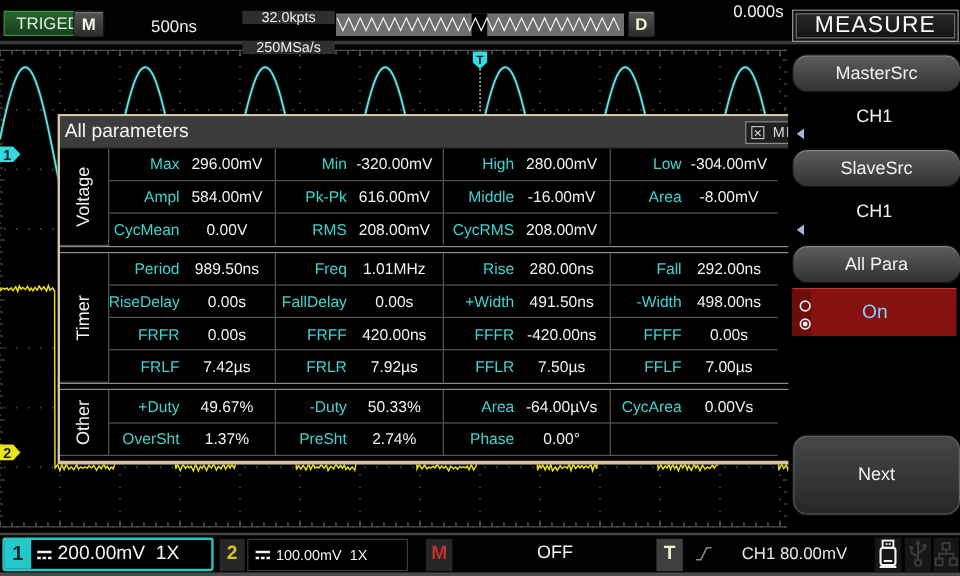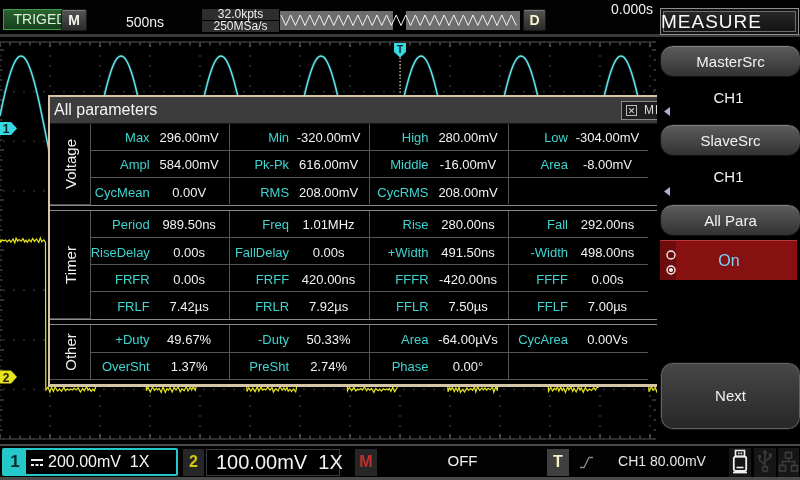--- a/index.html
+++ b/index.html
@@ -3,23 +3,23 @@
 *{margin:0;padding:0;box-sizing:border-box}
 body{width:800px;height:480px;background:#000;overflow:hidden;font-family:"Liberation Sans",sans-serif}
 #scr{position:relative;width:800px;height:480px;background:#000}
 
 #topbar{position:absolute;left:0;top:0;width:800px;height:37px;background:#020202;border-bottom:3px solid #3a3a3a;z-index:40}
 #triged{position:absolute;left:3px;top:9px;width:74px;height:21px;border:1px solid #3d9e42;background:linear-gradient(#2a6330,#173f1b);color:#d9f3d9;font-size:14px;text-align:center;line-height:19px}
 .sqbtn{position:absolute;top:9px;height:22px;background:linear-gradient(#555,#2b2b2b);border:1px solid #1a1a1a;box-shadow:inset 0 1px 0 #777;color:#f5f5ec;font-size:14px;font-weight:bold;text-align:center;line-height:21px;border-radius:2px}
 #tdiv{position:absolute;left:95px;top:14px;width:100px;text-align:center;color:#f2f2f2;font-size:14px}
 #kpts{position:absolute;left:202px;top:9px;width:77px;height:23px;color:#f0f0f0;font-size:12px;text-align:center}
 #kpts div{height:11px;line-height:11px;background:#2e2e2e}
-#kpts div:first-child{margin-bottom:1px}
+#kpts div:first-child{margin-bottom:14px}
 #dly{position:absolute;left:553px;top:1px;width:100px;text-align:right;color:#f2f2f2;font-size:14px}
-#measure{position:absolute;left:660px;top:8px;width:139px;height:27px;border:1px solid #8e8e8e;box-shadow:inset 0 0 0 2px #141414,inset 0 0 0 3px #6f6f6f;background:linear-gradient(#2a2a2a,#111);color:#fafafa;font-size:19px;line-height:26px;letter-spacing:1px}
+#measure{position:absolute;left:660px;top:8px;width:139px;height:27px;border:1px solid #8e8e8e;box-shadow:inset 0 0 0 2px #141414,inset 0 0 0 3px #6f6f6f;background:linear-gradient(#2a2a2a,#111);color:#fafafa;font-size:19px;text-align:center;line-height:26px;letter-spacing:1px}
 
 #sidebar{position:absolute;left:657px;top:33px;width:143px;height:415px;background:#000;z-index:30}
 .mbtn{position:absolute;left:3px;width:141px;height:32px;background:linear-gradient(#5d5d5d,#323232);border:1px solid #141414;box-shadow:inset 0 1px 0 #828282;border-radius:13px;color:#f2f2f2;font-size:15px;text-align:center;line-height:31px}
 .mbtn.big{line-height:66px;background:linear-gradient(#484848,#262626);box-shadow:inset 0 0 0 1px #636363}
 .chrow{position:absolute;left:0;width:143px;background:#000;color:#f2f2f2;font-size:15px;text-align:center}
 .chrow span{display:block;line-height:40px}
 #onbtn{position:absolute;left:3px;top:207px;width:137px;height:40px;background:#871010;border-top:1px solid #b83838;border-left:1px solid #6a0c0c;box-shadow:inset 15px 0 0 #6c0c0c;color:#7dd3fc;font-size:16px;text-align:center;line-height:39px}
 
 #dlg{position:absolute;left:48px;top:95px;width:648px;height:292px;background:#000;border:2px solid #d6c6a8;border-bottom-width:3px;z-index:20}
 #dlgtitle{position:relative;height:27px;background:#3c3c3c;color:#f5f5f5;font-size:16px;line-height:26px;padding-left:4px;border-bottom:1px solid #191919}
@@ -37,21 +37,21 @@
 .ptab .q{width:139px}
 .q .lb{display:inline-block;width:59px;text-align:right;color:#3fd4cf;font-size:13px;vertical-align:middle}
 .q .vl{display:inline-block;width:79px;text-align:center;color:#f2f2f2;font-size:13px;vertical-align:middle}
 .ssep{height:6px;background:#000;border-top:1px solid #8a8a8a;border-bottom:1px solid #8a8a8a}
 
 #botbar{position:absolute;left:0;top:444px;width:800px;height:36px;background:#020202;border-top:2px solid #4a4a4a;border-bottom:3px solid #4a4a4a;z-index:40}
 #ch1g{position:absolute;left:2px;top:2px;width:176px;height:28px;border:2px solid #25c8c8;border-radius:2px;background:#000;display:flex;align-items:center}
 #c1{width:22px;height:24px;background:#25c8c8;color:#03282a;font-size:17px;font-weight:bold;text-align:center;line-height:24px}
 #c1v{display:flex;align-items:center;gap:4px;padding-left:4px;color:#f5f5f5;font-size:16px}
 .cell{position:absolute;top:3px;height:27px;background:#262626;font-size:16px;font-weight:bold;text-align:center;line-height:26px}
-#c2v{position:absolute;left:206px;top:3px;width:134px;height:27px;border:1px solid #3a3a3a;background:#000;display:flex;align-items:center;gap:4px;padding-left:5px;color:#f2f2f2;font-size:20px}
+#c2v{position:absolute;left:206px;top:3px;width:134px;height:27px;border:1px solid #3a3a3a;background:#000;display:flex;align-items:center;gap:4px;padding-left:5px;color:#f2f2f2;font-size:12px}
 #off{position:absolute;left:410px;top:6px;width:105px;text-align:center;color:#f2f2f2;font-size:15px}
 #tinfo{position:absolute;left:606px;top:7px;width:112px;text-align:center;color:#e8e8e8;font-size:14px}
 .icell{position:absolute;top:2px;width:22px;height:29px;background:#161616}
 </style></head>
 <body>
 <div id="scr">
 <svg width="800" height="480" viewBox="0 0 800 480" style="position:absolute;left:0;top:0">
 <path d="M-0.8 46h1.6 M-0.8 56h1.6 M-0.8 66h1.6 M-0.8 76h1.6 M-0.8 86h1.6 M-0.8 96h1.6 M-0.8 106h1.6 M-0.8 116h1.6 M-0.8 126h1.6 M-0.8 136h1.6 M-0.8 146h1.6 M-0.8 156h1.6 M-0.8 166h1.6 M-0.8 176h1.6 M-0.8 186h1.6 M-0.8 196h1.6 M-0.8 206h1.6 M-0.8 216h1.6 M-0.8 226h1.6 M-0.8 236h1.6 M-0.8 246h1.6 M-0.8 256h1.6 M-0.8 266h1.6 M-0.8 276h1.6 M-0.8 286h1.6 M-0.8 296h1.6 M-0.8 306h1.6 M-0.8 316h1.6 M-0.8 326h1.6 M-0.8 336h1.6 M-0.8 346h1.6 M-0.8 356h1.6 M-0.8 366h1.6 M-0.8 376h1.6 M-0.8 386h1.6 M-0.8 396h1.6 M-0.8 406h1.6 M-0.8 416h1.6 M-0.8 426h1.6 M-0.8 436h1.6 M49.2 46h1.6 M49.2 56h1.6 M49.2 66h1.6 M49.2 76h1.6 M49.2 86h1.6 M49.2 96h1.6 M49.2 106h1.6 M49.2 116h1.6 M49.2 126h1.6 M49.2 136h1.6 M49.2 146h1.6 M49.2 156h1.6 M49.2 166h1.6 M49.2 176h1.6 M49.2 186h1.6 M49.2 196h1.6 M49.2 206h1.6 M49.2 216h1.6 M49.2 226h1.6 M49.2 236h1.6 M49.2 246h1.6 M49.2 256h1.6 M49.2 266h1.6 M49.2 276h1.6 M49.2 286h1.6 M49.2 296h1.6 M49.2 306h1.6 M49.2 316h1.6 M49.2 326h1.6 M49.2 336h1.6 M49.2 346h1.6 M49.2 356h1.6 M49.2 366h1.6 M49.2 376h1.6 M49.2 386h1.6 M49.2 396h1.6 M49.2 406h1.6 M49.2 416h1.6 M49.2 426h1.6 M49.2 436h1.6 M99.2 46h1.6 M99.2 56h1.6 M99.2 66h1.6 M99.2 76h1.6 M99.2 86h1.6 M99.2 96h1.6 M99.2 106h1.6 M99.2 116h1.6 M99.2 126h1.6 M99.2 136h1.6 M99.2 146h1.6 M99.2 156h1.6 M99.2 166h1.6 M99.2 176h1.6 M99.2 186h1.6 M99.2 196h1.6 M99.2 206h1.6 M99.2 216h1.6 M99.2 226h1.6 M99.2 236h1.6 M99.2 246h1.6 M99.2 256h1.6 M99.2 266h1.6 M99.2 276h1.6 M99.2 286h1.6 M99.2 296h1.6 M99.2 306h1.6 M99.2 316h1.6 M99.2 326h1.6 M99.2 336h1.6 M99.2 346h1.6 M99.2 356h1.6 M99.2 366h1.6 M99.2 376h1.6 M99.2 386h1.6 M99.2 396h1.6 M99.2 406h1.6 M99.2 416h1.6 M99.2 426h1.6 M99.2 436h1.6 M149.2 46h1.6 M149.2 56h1.6 M149.2 66h1.6 M149.2 76h1.6 M149.2 86h1.6 M149.2 96h1.6 M149.2 106h1.6 M149.2 116h1.6 M149.2 126h1.6 M149.2 136h1.6 M149.2 146h1.6 M149.2 156h1.6 M149.2 166h1.6 M149.2 176h1.6 M149.2 186h1.6 M149.2 196h1.6 M149.2 206h1.6 M149.2 216h1.6 M149.2 226h1.6 M149.2 236h1.6 M149.2 246h1.6 M149.2 256h1.6 M149.2 266h1.6 M149.2 276h1.6 M149.2 286h1.6 M149.2 296h1.6 M149.2 306h1.6 M149.2 316h1.6 M149.2 326h1.6 M149.2 336h1.6 M149.2 346h1.6 M149.2 356h1.6 M149.2 366h1.6 M149.2 376h1.6 M149.2 386h1.6 M149.2 396h1.6 M149.2 406h1.6 M149.2 416h1.6 M149.2 426h1.6 M149.2 436h1.6 M199.2 46h1.6 M199.2 56h1.6 M199.2 66h1.6 M199.2 76h1.6 M199.2 86h1.6 M199.2 96h1.6 M199.2 106h1.6 M199.2 116h1.6 M199.2 126h1.6 M199.2 136h1.6 M199.2 146h1.6 M199.2 156h1.6 M199.2 166h1.6 M199.2 176h1.6 M199.2 186h1.6 M199.2 196h1.6 M199.2 206h1.6 M199.2 216h1.6 M199.2 226h1.6 M199.2 236h1.6 M199.2 246h1.6 M199.2 256h1.6 M199.2 266h1.6 M199.2 276h1.6 M199.2 286h1.6 M199.2 296h1.6 M199.2 306h1.6 M199.2 316h1.6 M199.2 326h1.6 M199.2 336h1.6 M199.2 346h1.6 M199.2 356h1.6 M199.2 366h1.6 M199.2 376h1.6 M199.2 386h1.6 M199.2 396h1.6 M199.2 406h1.6 M199.2 416h1.6 M199.2 426h1.6 M199.2 436h1.6 M249.2 46h1.6 M249.2 56h1.6 M249.2 66h1.6 M249.2 76h1.6 M249.2 86h1.6 M249.2 96h1.6 M249.2 106h1.6 M249.2 116h1.6 M249.2 126h1.6 M249.2 136h1.6 M249.2 146h1.6 M249.2 156h1.6 M249.2 166h1.6 M249.2 176h1.6 M249.2 186h1.6 M249.2 196h1.6 M249.2 206h1.6 M249.2 216h1.6 M249.2 226h1.6 M249.2 236h1.6 M249.2 246h1.6 M249.2 256h1.6 M249.2 266h1.6 M249.2 276h1.6 M249.2 286h1.6 M249.2 296h1.6 M249.2 306h1.6 M249.2 316h1.6 M249.2 326h1.6 M249.2 336h1.6 M249.2 346h1.6 M249.2 356h1.6 M249.2 366h1.6 M249.2 376h1.6 M249.2 386h1.6 M249.2 396h1.6 M249.2 406h1.6 M249.2 416h1.6 M249.2 426h1.6 M249.2 436h1.6 M299.2 46h1.6 M299.2 56h1.6 M299.2 66h1.6 M299.2 76h1.6 M299.2 86h1.6 M299.2 96h1.6 M299.2 106h1.6 M299.2 116h1.6 M299.2 126h1.6 M299.2 136h1.6 M299.2 146h1.6 M299.2 156h1.6 M299.2 166h1.6 M299.2 176h1.6 M299.2 186h1.6 M299.2 196h1.6 M299.2 206h1.6 M299.2 216h1.6 M299.2 226h1.6 M299.2 236h1.6 M299.2 246h1.6 M299.2 256h1.6 M299.2 266h1.6 M299.2 276h1.6 M299.2 286h1.6 M299.2 296h1.6 M299.2 306h1.6 M299.2 316h1.6 M299.2 326h1.6 M299.2 336h1.6 M299.2 346h1.6 M299.2 356h1.6 M299.2 366h1.6 M299.2 376h1.6 M299.2 386h1.6 M299.2 396h1.6 M299.2 406h1.6 M299.2 416h1.6 M299.2 426h1.6 M299.2 436h1.6 M349.2 46h1.6 M349.2 56h1.6 M349.2 66h1.6 M349.2 76h1.6 M349.2 86h1.6 M349.2 96h1.6 M349.2 106h1.6 M349.2 116h1.6 M349.2 126h1.6 M349.2 136h1.6 M349.2 146h1.6 M349.2 156h1.6 M349.2 166h1.6 M349.2 176h1.6 M349.2 186h1.6 M349.2 196h1.6 M349.2 206h1.6 M349.2 216h1.6 M349.2 226h1.6 M349.2 236h1.6 M349.2 246h1.6 M349.2 256h1.6 M349.2 266h1.6 M349.2 276h1.6 M349.2 286h1.6 M349.2 296h1.6 M349.2 306h1.6 M349.2 316h1.6 M349.2 326h1.6 M349.2 336h1.6 M349.2 346h1.6 M349.2 356h1.6 M349.2 366h1.6 M349.2 376h1.6 M349.2 386h1.6 M349.2 396h1.6 M349.2 406h1.6 M349.2 416h1.6 M349.2 426h1.6 M349.2 436h1.6 M399.2 46h1.6 M399.2 56h1.6 M399.2 66h1.6 M399.2 76h1.6 M399.2 86h1.6 M399.2 96h1.6 M399.2 106h1.6 M399.2 116h1.6 M399.2 126h1.6 M399.2 136h1.6 M399.2 146h1.6 M399.2 156h1.6 M399.2 166h1.6 M399.2 176h1.6 M399.2 186h1.6 M399.2 196h1.6 M399.2 206h1.6 M399.2 216h1.6 M399.2 226h1.6 M399.2 236h1.6 M399.2 246h1.6 M399.2 256h1.6 M399.2 266h1.6 M399.2 276h1.6 M399.2 286h1.6 M399.2 296h1.6 M399.2 306h1.6 M399.2 316h1.6 M399.2 326h1.6 M399.2 336h1.6 M399.2 346h1.6 M399.2 356h1.6 M399.2 366h1.6 M399.2 376h1.6 M399.2 386h1.6 M399.2 396h1.6 M399.2 406h1.6 M399.2 416h1.6 M399.2 426h1.6 M399.2 436h1.6 M449.2 46h1.6 M449.2 56h1.6 M449.2 66h1.6 M449.2 76h1.6 M449.2 86h1.6 M449.2 96h1.6 M449.2 106h1.6 M449.2 116h1.6 M449.2 126h1.6 M449.2 136h1.6 M449.2 146h1.6 M449.2 156h1.6 M449.2 166h1.6 M449.2 176h1.6 M449.2 186h1.6 M449.2 196h1.6 M449.2 206h1.6 M449.2 216h1.6 M449.2 226h1.6 M449.2 236h1.6 M449.2 246h1.6 M449.2 256h1.6 M449.2 266h1.6 M449.2 276h1.6 M449.2 286h1.6 M449.2 296h1.6 M449.2 306h1.6 M449.2 316h1.6 M449.2 326h1.6 M449.2 336h1.6 M449.2 346h1.6 M449.2 356h1.6 M449.2 366h1.6 M449.2 376h1.6 M449.2 386h1.6 M449.2 396h1.6 M449.2 406h1.6 M449.2 416h1.6 M449.2 426h1.6 M449.2 436h1.6 M499.2 46h1.6 M499.2 56h1.6 M499.2 66h1.6 M499.2 76h1.6 M499.2 86h1.6 M499.2 96h1.6 M499.2 106h1.6 M499.2 116h1.6 M499.2 126h1.6 M499.2 136h1.6 M499.2 146h1.6 M499.2 156h1.6 M499.2 166h1.6 M499.2 176h1.6 M499.2 186h1.6 M499.2 196h1.6 M499.2 206h1.6 M499.2 216h1.6 M499.2 226h1.6 M499.2 236h1.6 M499.2 246h1.6 M499.2 256h1.6 M499.2 266h1.6 M499.2 276h1.6 M499.2 286h1.6 M499.2 296h1.6 M499.2 306h1.6 M499.2 316h1.6 M499.2 326h1.6 M499.2 336h1.6 M499.2 346h1.6 M499.2 356h1.6 M499.2 366h1.6 M499.2 376h1.6 M499.2 386h1.6 M499.2 396h1.6 M499.2 406h1.6 M499.2 416h1.6 M499.2 426h1.6 M499.2 436h1.6 M549.2 46h1.6 M549.2 56h1.6 M549.2 66h1.6 M549.2 76h1.6 M549.2 86h1.6 M549.2 96h1.6 M549.2 106h1.6 M549.2 116h1.6 M549.2 126h1.6 M549.2 136h1.6 M549.2 146h1.6 M549.2 156h1.6 M549.2 166h1.6 M549.2 176h1.6 M549.2 186h1.6 M549.2 196h1.6 M549.2 206h1.6 M549.2 216h1.6 M549.2 226h1.6 M549.2 236h1.6 M549.2 246h1.6 M549.2 256h1.6 M549.2 266h1.6 M549.2 276h1.6 M549.2 286h1.6 M549.2 296h1.6 M549.2 306h1.6 M549.2 316h1.6 M549.2 326h1.6 M549.2 336h1.6 M549.2 346h1.6 M549.2 356h1.6 M549.2 366h1.6 M549.2 376h1.6 M549.2 386h1.6 M549.2 396h1.6 M549.2 406h1.6 M549.2 416h1.6 M549.2 426h1.6 M549.2 436h1.6 M599.2 46h1.6 M599.2 56h1.6 M599.2 66h1.6 M599.2 76h1.6 M599.2 86h1.6 M599.2 96h1.6 M599.2 106h1.6 M599.2 116h1.6 M599.2 126h1.6 M599.2 136h1.6 M599.2 146h1.6 M599.2 156h1.6 M599.2 166h1.6 M599.2 176h1.6 M599.2 186h1.6 M599.2 196h1.6 M599.2 206h1.6 M599.2 216h1.6 M599.2 226h1.6 M599.2 236h1.6 M599.2 246h1.6 M599.2 256h1.6 M599.2 266h1.6 M599.2 276h1.6 M599.2 286h1.6 M599.2 296h1.6 M599.2 306h1.6 M599.2 316h1.6 M599.2 326h1.6 M599.2 336h1.6 M599.2 346h1.6 M599.2 356h1.6 M599.2 366h1.6 M599.2 376h1.6 M599.2 386h1.6 M599.2 396h1.6 M599.2 406h1.6 M599.2 416h1.6 M599.2 426h1.6 M599.2 436h1.6 M649.2 46h1.6 M649.2 56h1.6 M649.2 66h1.6 M649.2 76h1.6 M649.2 86h1.6 M649.2 96h1.6 M649.2 106h1.6 M649.2 116h1.6 M649.2 126h1.6 M649.2 136h1.6 M649.2 146h1.6 M649.2 156h1.6 M649.2 166h1.6 M649.2 176h1.6 M649.2 186h1.6 M649.2 196h1.6 M649.2 206h1.6 M649.2 216h1.6 M649.2 226h1.6 M649.2 236h1.6 M649.2 246h1.6 M649.2 256h1.6 M649.2 266h1.6 M649.2 276h1.6 M649.2 286h1.6 M649.2 296h1.6 M649.2 306h1.6 M649.2 316h1.6 M649.2 326h1.6 M649.2 336h1.6 M649.2 346h1.6 M649.2 356h1.6 M649.2 366h1.6 M649.2 376h1.6 M649.2 386h1.6 M649.2 396h1.6 M649.2 406h1.6 M649.2 416h1.6 M649.2 426h1.6 M649.2 436h1.6 M4 41.2v1.6 M14 41.2v1.6 M24 41.2v1.6 M34 41.2v1.6 M44 41.2v1.6 M54 41.2v1.6 M64 41.2v1.6 M74 41.2v1.6 M84 41.2v1.6 M94 41.2v1.6 M104 41.2v1.6 M114 41.2v1.6 M124 41.2v1.6 M134 41.2v1.6 M144 41.2v1.6 M154 41.2v1.6 M164 41.2v1.6 M174 41.2v1.6 M184 41.2v1.6 M194 41.2v1.6 M204 41.2v1.6 M214 41.2v1.6 M224 41.2v1.6 M234 41.2v1.6 M244 41.2v1.6 M254 41.2v1.6 M264 41.2v1.6 M274 41.2v1.6 M284 41.2v1.6 M294 41.2v1.6 M304 41.2v1.6 M314 41.2v1.6 M324 41.2v1.6 M334 41.2v1.6 M344 41.2v1.6 M354 41.2v1.6 M364 41.2v1.6 M374 41.2v1.6 M384 41.2v1.6 M394 41.2v1.6 M404 41.2v1.6 M414 41.2v1.6 M424 41.2v1.6 M434 41.2v1.6 M444 41.2v1.6 M454 41.2v1.6 M464 41.2v1.6 M474 41.2v1.6 M484 41.2v1.6 M494 41.2v1.6 M504 41.2v1.6 M514 41.2v1.6 M524 41.2v1.6 M534 41.2v1.6 M544 41.2v1.6 M554 41.2v1.6 M564 41.2v1.6 M574 41.2v1.6 M584 41.2v1.6 M594 41.2v1.6 M604 41.2v1.6 M614 41.2v1.6 M624 41.2v1.6 M634 41.2v1.6 M644 41.2v1.6 M654 41.2v1.6 M4 90.8v1.6 M14 90.8v1.6 M24 90.8v1.6 M34 90.8v1.6 M44 90.8v1.6 M54 90.8v1.6 M64 90.8v1.6 M74 90.8v1.6 M84 90.8v1.6 M94 90.8v1.6 M104 90.8v1.6 M114 90.8v1.6 M124 90.8v1.6 M134 90.8v1.6 M144 90.8v1.6 M154 90.8v1.6 M164 90.8v1.6 M174 90.8v1.6 M184 90.8v1.6 M194 90.8v1.6 M204 90.8v1.6 M214 90.8v1.6 M224 90.8v1.6 M234 90.8v1.6 M244 90.8v1.6 M254 90.8v1.6 M264 90.8v1.6 M274 90.8v1.6 M284 90.8v1.6 M294 90.8v1.6 M304 90.8v1.6 M314 90.8v1.6 M324 90.8v1.6 M334 90.8v1.6 M344 90.8v1.6 M354 90.8v1.6 M364 90.8v1.6 M374 90.8v1.6 M384 90.8v1.6 M394 90.8v1.6 M404 90.8v1.6 M414 90.8v1.6 M424 90.8v1.6 M434 90.8v1.6 M444 90.8v1.6 M454 90.8v1.6 M464 90.8v1.6 M474 90.8v1.6 M484 90.8v1.6 M494 90.8v1.6 M504 90.8v1.6 M514 90.8v1.6 M524 90.8v1.6 M534 90.8v1.6 M544 90.8v1.6 M554 90.8v1.6 M564 90.8v1.6 M574 90.8v1.6 M584 90.8v1.6 M594 90.8v1.6 M604 90.8v1.6 M614 90.8v1.6 M624 90.8v1.6 M634 90.8v1.6 M644 90.8v1.6 M654 90.8v1.6 M4 140.4v1.6 M14 140.4v1.6 M24 140.4v1.6 M34 140.4v1.6 M44 140.4v1.6 M54 140.4v1.6 M64 140.4v1.6 M74 140.4v1.6 M84 140.4v1.6 M94 140.4v1.6 M104 140.4v1.6 M114 140.4v1.6 M124 140.4v1.6 M134 140.4v1.6 M144 140.4v1.6 M154 140.4v1.6 M164 140.4v1.6 M174 140.4v1.6 M184 140.4v1.6 M194 140.4v1.6 M204 140.4v1.6 M214 140.4v1.6 M224 140.4v1.6 M234 140.4v1.6 M244 140.4v1.6 M254 140.4v1.6 M264 140.4v1.6 M274 140.4v1.6 M284 140.4v1.6 M294 140.4v1.6 M304 140.4v1.6 M314 140.4v1.6 M324 140.4v1.6 M334 140.4v1.6 M344 140.4v1.6 M354 140.4v1.6 M364 140.4v1.6 M374 140.4v1.6 M384 140.4v1.6 M394 140.4v1.6 M404 140.4v1.6 M414 140.4v1.6 M424 140.4v1.6 M434 140.4v1.6 M444 140.4v1.6 M454 140.4v1.6 M464 140.4v1.6 M474 140.4v1.6 M484 140.4v1.6 M494 140.4v1.6 M504 140.4v1.6 M514 140.4v1.6 M524 140.4v1.6 M534 140.4v1.6 M544 140.4v1.6 M554 140.4v1.6 M564 140.4v1.6 M574 140.4v1.6 M584 140.4v1.6 M594 140.4v1.6 M604 140.4v1.6 M614 140.4v1.6 M624 140.4v1.6 M634 140.4v1.6 M644 140.4v1.6 M654 140.4v1.6 M4 190.1v1.6 M14 190.1v1.6 M24 190.1v1.6 M34 190.1v1.6 M44 190.1v1.6 M54 190.1v1.6 M64 190.1v1.6 M74 190.1v1.6 M84 190.1v1.6 M94 190.1v1.6 M104 190.1v1.6 M114 190.1v1.6 M124 190.1v1.6 M134 190.1v1.6 M144 190.1v1.6 M154 190.1v1.6 M164 190.1v1.6 M174 190.1v1.6 M184 190.1v1.6 M194 190.1v1.6 M204 190.1v1.6 M214 190.1v1.6 M224 190.1v1.6 M234 190.1v1.6 M244 190.1v1.6 M254 190.1v1.6 M264 190.1v1.6 M274 190.1v1.6 M284 190.1v1.6 M294 190.1v1.6 M304 190.1v1.6 M314 190.1v1.6 M324 190.1v1.6 M334 190.1v1.6 M344 190.1v1.6 M354 190.1v1.6 M364 190.1v1.6 M374 190.1v1.6 M384 190.1v1.6 M394 190.1v1.6 M404 190.1v1.6 M414 190.1v1.6 M424 190.1v1.6 M434 190.1v1.6 M444 190.1v1.6 M454 190.1v1.6 M464 190.1v1.6 M474 190.1v1.6 M484 190.1v1.6 M494 190.1v1.6 M504 190.1v1.6 M514 190.1v1.6 M524 190.1v1.6 M534 190.1v1.6 M544 190.1v1.6 M554 190.1v1.6 M564 190.1v1.6 M574 190.1v1.6 M584 190.1v1.6 M594 190.1v1.6 M604 190.1v1.6 M614 190.1v1.6 M624 190.1v1.6 M634 190.1v1.6 M644 190.1v1.6 M654 190.1v1.6 M4 239.7v1.6 M14 239.7v1.6 M24 239.7v1.6 M34 239.7v1.6 M44 239.7v1.6 M54 239.7v1.6 M64 239.7v1.6 M74 239.7v1.6 M84 239.7v1.6 M94 239.7v1.6 M104 239.7v1.6 M114 239.7v1.6 M124 239.7v1.6 M134 239.7v1.6 M144 239.7v1.6 M154 239.7v1.6 M164 239.7v1.6 M174 239.7v1.6 M184 239.7v1.6 M194 239.7v1.6 M204 239.7v1.6 M214 239.7v1.6 M224 239.7v1.6 M234 239.7v1.6 M244 239.7v1.6 M254 239.7v1.6 M264 239.7v1.6 M274 239.7v1.6 M284 239.7v1.6 M294 239.7v1.6 M304 239.7v1.6 M314 239.7v1.6 M324 239.7v1.6 M334 239.7v1.6 M344 239.7v1.6 M354 239.7v1.6 M364 239.7v1.6 M374 239.7v1.6 M384 239.7v1.6 M394 239.7v1.6 M404 239.7v1.6 M414 239.7v1.6 M424 239.7v1.6 M434 239.7v1.6 M444 239.7v1.6 M454 239.7v1.6 M464 239.7v1.6 M474 239.7v1.6 M484 239.7v1.6 M494 239.7v1.6 M504 239.7v1.6 M514 239.7v1.6 M524 239.7v1.6 M534 239.7v1.6 M544 239.7v1.6 M554 239.7v1.6 M564 239.7v1.6 M574 239.7v1.6 M584 239.7v1.6 M594 239.7v1.6 M604 239.7v1.6 M614 239.7v1.6 M624 239.7v1.6 M634 239.7v1.6 M644 239.7v1.6 M654 239.7v1.6 M4 289.3v1.6 M14 289.3v1.6 M24 289.3v1.6 M34 289.3v1.6 M44 289.3v1.6 M54 289.3v1.6 M64 289.3v1.6 M74 289.3v1.6 M84 289.3v1.6 M94 289.3v1.6 M104 289.3v1.6 M114 289.3v1.6 M124 289.3v1.6 M134 289.3v1.6 M144 289.3v1.6 M154 289.3v1.6 M164 289.3v1.6 M174 289.3v1.6 M184 289.3v1.6 M194 289.3v1.6 M204 289.3v1.6 M214 289.3v1.6 M224 289.3v1.6 M234 289.3v1.6 M244 289.3v1.6 M254 289.3v1.6 M264 289.3v1.6 M274 289.3v1.6 M284 289.3v1.6 M294 289.3v1.6 M304 289.3v1.6 M314 289.3v1.6 M324 289.3v1.6 M334 289.3v1.6 M344 289.3v1.6 M354 289.3v1.6 M364 289.3v1.6 M374 289.3v1.6 M384 289.3v1.6 M394 289.3v1.6 M404 289.3v1.6 M414 289.3v1.6 M424 289.3v1.6 M434 289.3v1.6 M444 289.3v1.6 M454 289.3v1.6 M464 289.3v1.6 M474 289.3v1.6 M484 289.3v1.6 M494 289.3v1.6 M504 289.3v1.6 M514 289.3v1.6 M524 289.3v1.6 M534 289.3v1.6 M544 289.3v1.6 M554 289.3v1.6 M564 289.3v1.6 M574 289.3v1.6 M584 289.3v1.6 M594 289.3v1.6 M604 289.3v1.6 M614 289.3v1.6 M624 289.3v1.6 M634 289.3v1.6 M644 289.3v1.6 M654 289.3v1.6 M4 338.9v1.6 M14 338.9v1.6 M24 338.9v1.6 M34 338.9v1.6 M44 338.9v1.6 M54 338.9v1.6 M64 338.9v1.6 M74 338.9v1.6 M84 338.9v1.6 M94 338.9v1.6 M104 338.9v1.6 M114 338.9v1.6 M124 338.9v1.6 M134 338.9v1.6 M144 338.9v1.6 M154 338.9v1.6 M164 338.9v1.6 M174 338.9v1.6 M184 338.9v1.6 M194 338.9v1.6 M204 338.9v1.6 M214 338.9v1.6 M224 338.9v1.6 M234 338.9v1.6 M244 338.9v1.6 M254 338.9v1.6 M264 338.9v1.6 M274 338.9v1.6 M284 338.9v1.6 M294 338.9v1.6 M304 338.9v1.6 M314 338.9v1.6 M324 338.9v1.6 M334 338.9v1.6 M344 338.9v1.6 M354 338.9v1.6 M364 338.9v1.6 M374 338.9v1.6 M384 338.9v1.6 M394 338.9v1.6 M404 338.9v1.6 M414 338.9v1.6 M424 338.9v1.6 M434 338.9v1.6 M444 338.9v1.6 M454 338.9v1.6 M464 338.9v1.6 M474 338.9v1.6 M484 338.9v1.6 M494 338.9v1.6 M504 338.9v1.6 M514 338.9v1.6 M524 338.9v1.6 M534 338.9v1.6 M544 338.9v1.6 M554 338.9v1.6 M564 338.9v1.6 M574 338.9v1.6 M584 338.9v1.6 M594 338.9v1.6 M604 338.9v1.6 M614 338.9v1.6 M624 338.9v1.6 M634 338.9v1.6 M644 338.9v1.6 M654 338.9v1.6 M4 388.6v1.6 M14 388.6v1.6 M24 388.6v1.6 M34 388.6v1.6 M44 388.6v1.6 M54 388.6v1.6 M64 388.6v1.6 M74 388.6v1.6 M84 388.6v1.6 M94 388.6v1.6 M104 388.6v1.6 M114 388.6v1.6 M124 388.6v1.6 M134 388.6v1.6 M144 388.6v1.6 M154 388.6v1.6 M164 388.6v1.6 M174 388.6v1.6 M184 388.6v1.6 M194 388.6v1.6 M204 388.6v1.6 M214 388.6v1.6 M224 388.6v1.6 M234 388.6v1.6 M244 388.6v1.6 M254 388.6v1.6 M264 388.6v1.6 M274 388.6v1.6 M284 388.6v1.6 M294 388.6v1.6 M304 388.6v1.6 M314 388.6v1.6 M324 388.6v1.6 M334 388.6v1.6 M344 388.6v1.6 M354 388.6v1.6 M364 388.6v1.6 M374 388.6v1.6 M384 388.6v1.6 M394 388.6v1.6 M404 388.6v1.6 M414 388.6v1.6 M424 388.6v1.6 M434 388.6v1.6 M444 388.6v1.6 M454 388.6v1.6 M464 388.6v1.6 M474 388.6v1.6 M484 388.6v1.6 M494 388.6v1.6 M504 388.6v1.6 M514 388.6v1.6 M524 388.6v1.6 M534 388.6v1.6 M544 388.6v1.6 M554 388.6v1.6 M564 388.6v1.6 M574 388.6v1.6 M584 388.6v1.6 M594 388.6v1.6 M604 388.6v1.6 M614 388.6v1.6 M624 388.6v1.6 M634 388.6v1.6 M644 388.6v1.6 M654 388.6v1.6 M4 438.2v1.6 M14 438.2v1.6 M24 438.2v1.6 M34 438.2v1.6 M44 438.2v1.6 M54 438.2v1.6 M64 438.2v1.6 M74 438.2v1.6 M84 438.2v1.6 M94 438.2v1.6 M104 438.2v1.6 M114 438.2v1.6 M124 438.2v1.6 M134 438.2v1.6 M144 438.2v1.6 M154 438.2v1.6 M164 438.2v1.6 M174 438.2v1.6 M184 438.2v1.6 M194 438.2v1.6 M204 438.2v1.6 M214 438.2v1.6 M224 438.2v1.6 M234 438.2v1.6 M244 438.2v1.6 M254 438.2v1.6 M264 438.2v1.6 M274 438.2v1.6 M284 438.2v1.6 M294 438.2v1.6 M304 438.2v1.6 M314 438.2v1.6 M324 438.2v1.6 M334 438.2v1.6 M344 438.2v1.6 M354 438.2v1.6 M364 438.2v1.6 M374 438.2v1.6 M384 438.2v1.6 M394 438.2v1.6 M404 438.2v1.6 M414 438.2v1.6 M424 438.2v1.6 M434 438.2v1.6 M444 438.2v1.6 M454 438.2v1.6 M464 438.2v1.6 M474 438.2v1.6 M484 438.2v1.6 M494 438.2v1.6 M504 438.2v1.6 M514 438.2v1.6 M524 438.2v1.6 M534 438.2v1.6 M544 438.2v1.6 M554 438.2v1.6 M564 438.2v1.6 M574 438.2v1.6 M584 438.2v1.6 M594 438.2v1.6 M604 438.2v1.6 M614 438.2v1.6 M624 438.2v1.6 M634 438.2v1.6 M644 438.2v1.6 M654 438.2v1.6" stroke="#414141" stroke-width="1.3" fill="none"></path>
 <path d="M0 42v5 M10 42v3.5 M20 42v3.5 M30 42v3.5 M40 42v3.5 M50 42v5 M60 42v3.5 M70 42v3.5 M80 42v3.5 M90 42v3.5 M100 42v5 M110 42v3.5 M120 42v3.5 M130 42v3.5 M140 42v3.5 M150 42v5 M160 42v3.5 M170 42v3.5 M180 42v3.5 M190 42v3.5 M200 42v5 M210 42v3.5 M220 42v3.5 M230 42v3.5 M240 42v3.5 M250 42v5 M260 42v3.5 M270 42v3.5 M280 42v3.5 M290 42v3.5 M300 42v5 M310 42v3.5 M320 42v3.5 M330 42v3.5 M340 42v3.5 M350 42v5 M360 42v3.5 M370 42v3.5 M380 42v3.5 M390 42v3.5 M400 42v5 M410 42v3.5 M420 42v3.5 M430 42v3.5 M440 42v3.5 M450 42v5 M460 42v3.5 M470 42v3.5 M480 42v3.5 M490 42v3.5 M500 42v5 M510 42v3.5 M520 42v3.5 M530 42v3.5 M540 42v3.5 M550 42v5 M560 42v3.5 M570 42v3.5 M580 42v3.5 M590 42v3.5 M600 42v5 M610 42v3.5 M620 42v3.5 M630 42v3.5 M640 42v3.5 M650 42v5" stroke="#6e6e6e" stroke-width="1" fill="none"></path>
 <path d="M0 42h656" stroke="#4f4f4f" stroke-width="1" fill="none"></path>

